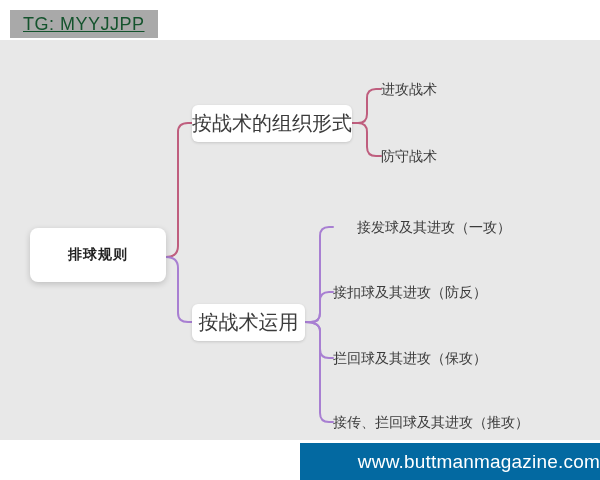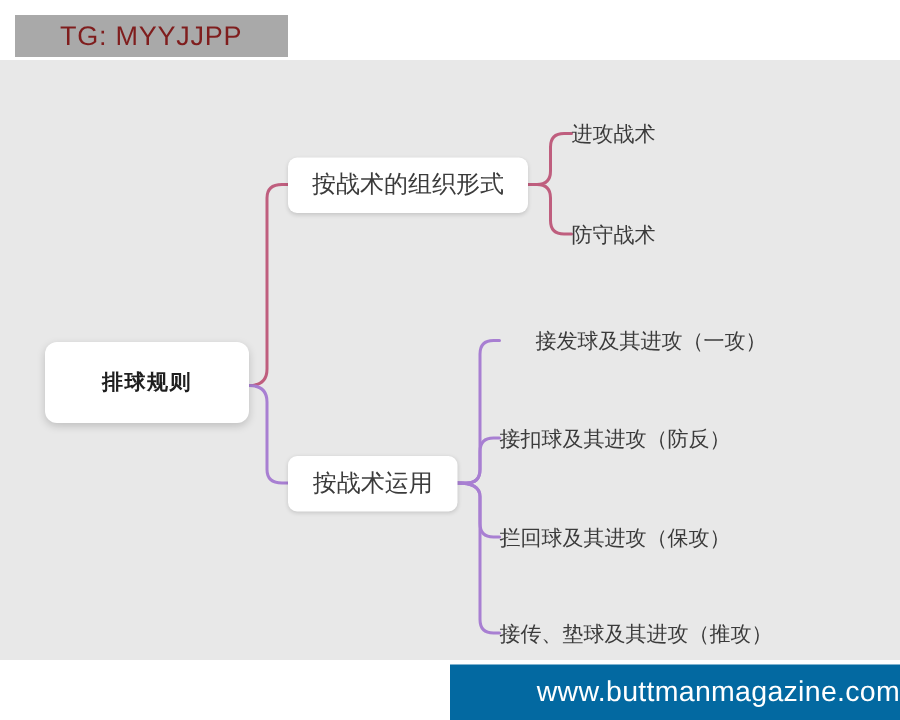--- a/index.html
+++ b/index.html
@@ -3,32 +3,32 @@
 <meta charset="utf-8">
 <style>
   html,body{margin:0;padding:0;}
   .page{
     position:relative;width:600px;height:480px;background:#ffffff;
     font-family:"Liberation Sans","DejaVu Sans",sans-serif;overflow:hidden;
   }
   .canvas{position:absolute;left:0;top:40px;width:600px;height:400px;background:#e8e8e8;}
   .wm-top{
     position:absolute;left:10px;top:10px;height:28px;line-height:28px;
-    padding:0 30px;background:#a9a9a9;color:#7f1d1d;font-size:18px;letter-spacing:0.5px;
+    padding:0 13px;background:#a9a9a9;color:#14532d;font-size:18px;letter-spacing:0.5px;text-decoration:underline;
   }
   .wm-bottom{
     position:absolute;right:0;bottom:0;width:300px;height:37px;line-height:37px;
     background:#0369a1;color:#ffffff;font-size:19px;text-align:right;letter-spacing:0.2px;
   }
   .connectors{position:absolute;left:0;top:0;width:600px;height:480px;pointer-events:none;}
   .node-card{
     position:absolute;background:#ffffff;border-radius:6px;
     box-shadow:0 1px 3px rgba(0,0,0,0.15);
     display:flex;align-items:center;justify-content:center;
-    color:#3b3b3b;font-size:16px;white-space:nowrap;
+    color:#3b3b3b;font-size:20px;white-space:nowrap;
   }
   .root-node{
     left:30px;top:228px;width:136px;height:54px;border-radius:8px;
     box-shadow:0 2px 6px rgba(0,0,0,0.18);
     font-size:14px;font-weight:bold;color:#1f1f1f;letter-spacing:1px;
   }
   .branch1-node{left:192px;top:105px;width:160px;height:37px;}
   .branch2-node{left:192px;top:304px;width:113px;height:37px;}
   .leaf{
     position:absolute;height:20px;line-height:20px;color:#3b3b3b;
@@ -74,19 +74,19 @@
   <div class="node-card branch2-node">
     <span>按战术运用</span>
   </div>
 
   <div class="leaf b1-l0">进攻战术</div>
   <div class="leaf b1-l1">防守战术</div>
 
   <div class="leaf b2-l0">接发球及其进攻（一攻）</div>
   <div class="leaf b2-l1">接扣球及其进攻（防反）</div>
   <div class="leaf b2-l2">拦回球及其进攻（保攻）</div>
-  <div class="leaf b2-l3">接传、垫球及其进攻（推攻）</div>
+  <div class="leaf b2-l3">接传、拦回球及其进攻（推攻）</div>
 
   <div class="wm-top">TG: MYYJJPP</div>
 
   <div class="wm-bottom">www.buttmanmagazine.com</div>
 
 </div>
 
 </body></html>

